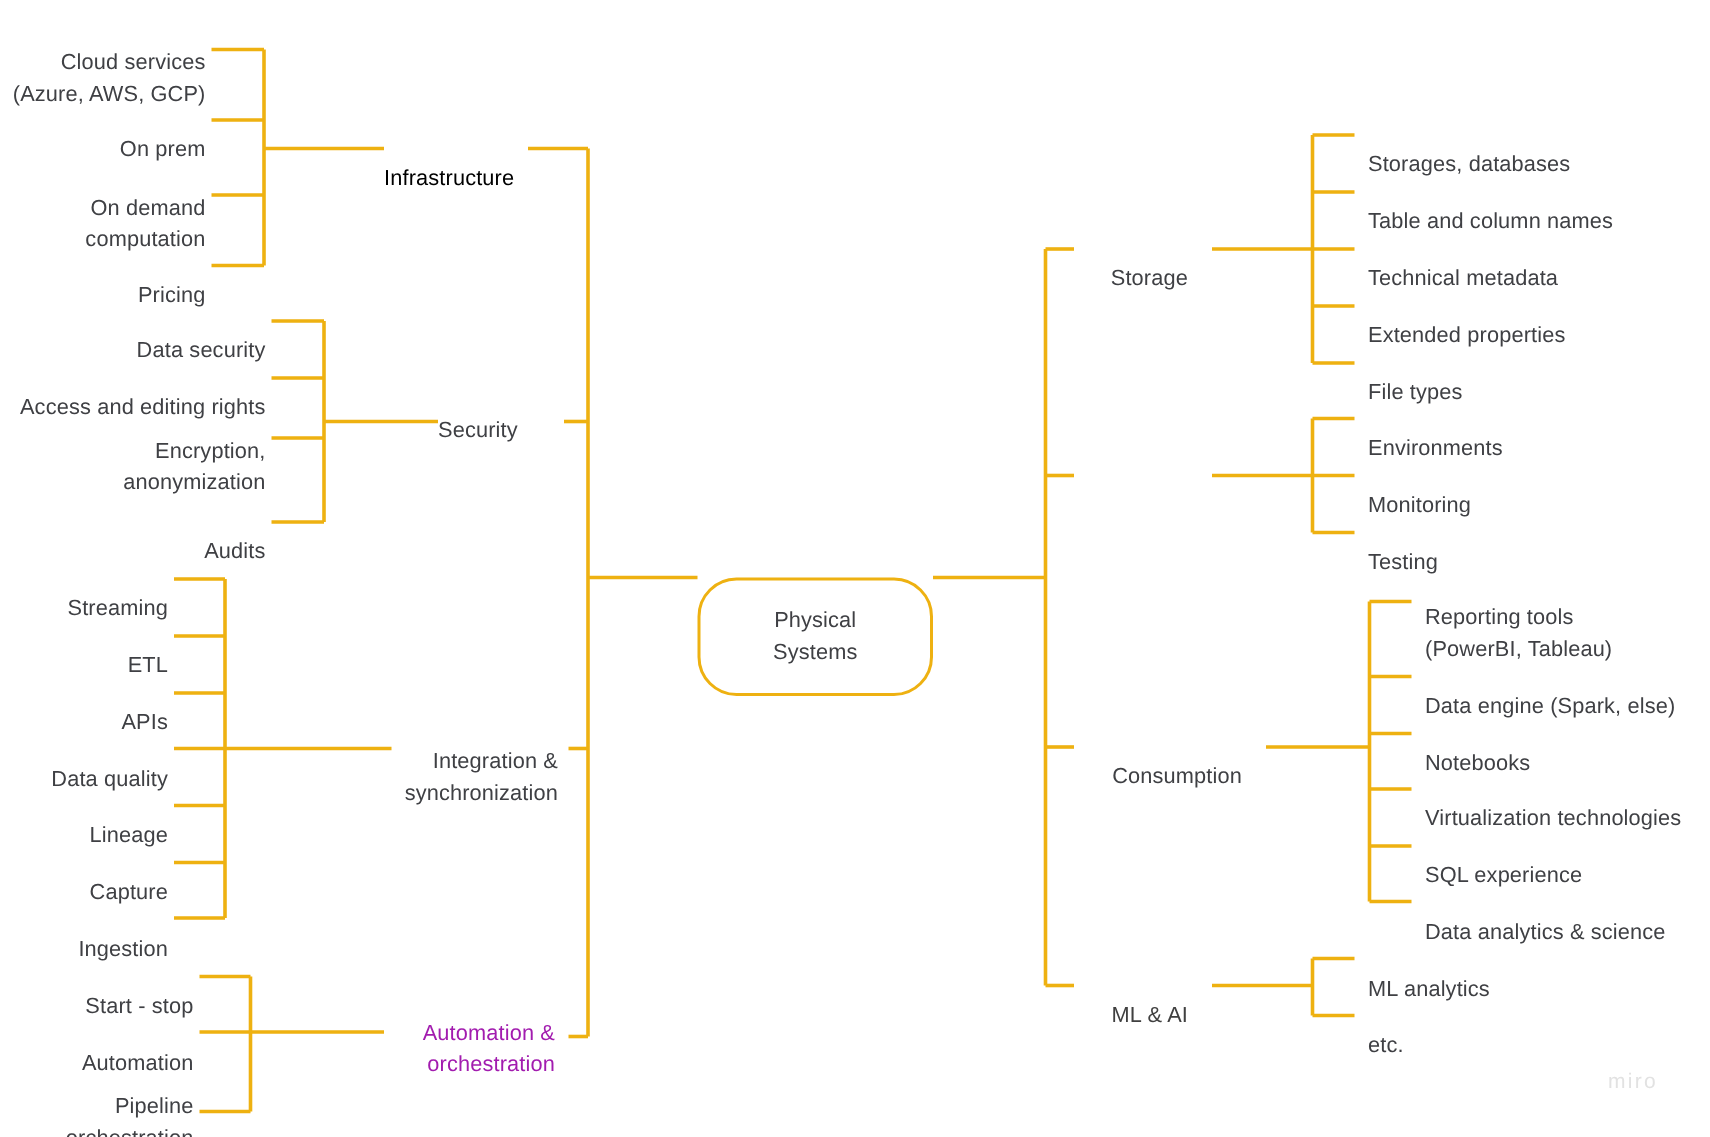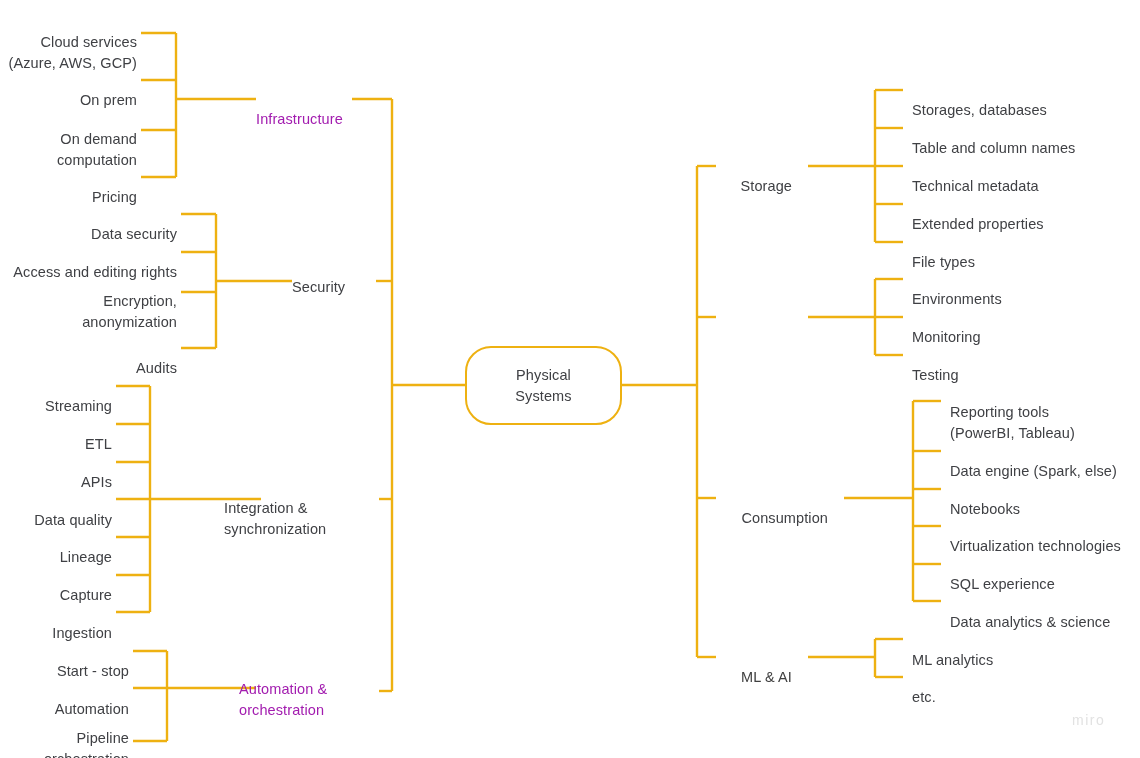--- a/index.html
+++ b/index.html
@@ -29,33 +29,34 @@
   .node {
     position: absolute;
     color: #3f4044;
     font-size: 14.5px;
     line-height: 21px;
     white-space: pre-line;
     letter-spacing: 0.1px;
   }
   .node.right-align { text-align: right; }
   .node.left-align  { text-align: left; }
-  .node.center-align{ text-align: left; }
+  .node.center-align{ text-align: right; }
 
   .node.root {
     display: flex;
     align-items: center;
     justify-content: center;
     border: 2px solid #eeb111;
     border-radius: 26px;
     background: #ffffff;
     text-align: center;
     font-size: 14.5px;
     color: #3f4044;
     box-sizing: border-box;
+    margin-top: 39px;
   }
   .node.branch { font-size: 14.5px; }
 
   #watermark {
     position: absolute;
     color: #e2e2e2;
     font-size: 14px;
     letter-spacing: 1.5px;
     font-family: "Liberation Sans", sans-serif;
     user-select: none;
@@ -142,21 +143,21 @@
       <path d="M875,639 H903"></path>
       <path d="M875,677 H903"></path>
     </g>
   </svg>
 
   <div class="node root" style="left: 465px; top: 346px; width: 157px; height: 79px; color: rgb(63, 64, 68); border-color: rgb(238, 177, 17);">
     <span>Physical
 Systems</span>
   </div>
 
-  <div class="node branch left-align" style="left: 256px; top: 88px; width: 160px; color: #a21caf;">
+  <div class="node branch left-align" style="left: 256px; top: 88px; width: 160px; color: #000000;">
     <span>Infrastructure</span>
   </div>
 
   <div class="node right-align" style="left: -35px; top: 11px; width: 172px; color: rgb(63, 64, 68);">
     <span>Cloud services
 (Azure, AWS, GCP)</span>
   </div>
   <div class="node right-align" style="left: -35px; top: 69px; width: 172px; color: rgb(63, 64, 68);">
     <span>On prem</span>
   </div>

